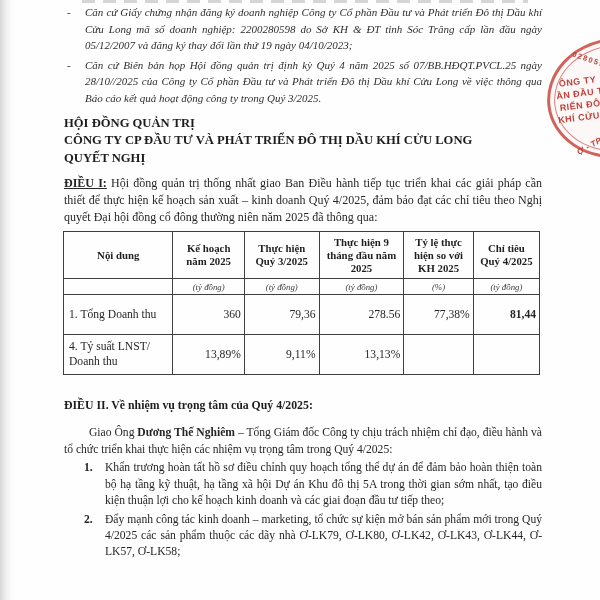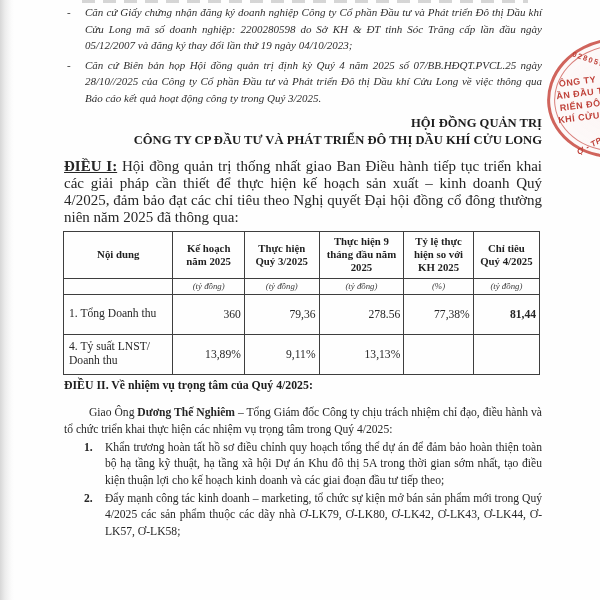--- a/index.html
+++ b/index.html
@@ -19,39 +19,39 @@
     filter:blur(.4px);
   }
   .content { position:absolute; left:64px; top:4px; width:478px; }
 
   
   .preamble { font-style:italic; font-size:11px; line-height:16.6px; text-align:justify; color:#2e2e2e; }
   .preamble-item { position:relative; padding-left:21px; margin-bottom:3px; }
   .preamble-item .marker { position:absolute; left:3px; font-style:normal; }
 
   
-  .doc-heading { text-align:right; font-weight:bold; font-size:12.6px; line-height:17.6px; color:#1d1d1d; margin-top:8px; }
+  .doc-heading { text-align:left; font-weight:bold; font-size:12.6px; line-height:17.6px; color:#1d1d1d; margin-top:8px; }
 
   
-  .article1 { font-size:15px; line-height:17px; text-align:justify; margin-top:8px; }
+  .article1 { font-size:12px; line-height:17px; text-align:justify; margin-top:8px; }
   .article-label { font-weight:bold; text-decoration:underline; }
 
   
   table.kpi { border-collapse:collapse; width:477px; margin-top:5px; table-layout:fixed; margin-left:-1px; }
   table.kpi th, table.kpi td { border:1.6px solid #3e3e3e; padding:2px 3px; overflow:hidden; }
   table.kpi col.c1{width:23%} table.kpi col.c2{width:15%} table.kpi col.c3{width:15.7%}
   table.kpi col.c4{width:17.8%} table.kpi col.c5{width:14.6%} table.kpi col.c6{width:13.9%}
   table.kpi th { font-size:10.8px; line-height:13.2px; font-weight:bold; text-align:center; vertical-align:middle; height:42px; color:#1f1f1f; }
   table.kpi tr.units td { font-size:8.8px; font-style:italic; text-align:center; height:13px; padding:1px; color:#3a3a3a; }
   table.kpi tr.data td { font-size:11.6px; height:35px; vertical-align:middle; text-align:right; }
   table.kpi tr.data td.rowlabel { text-align:left; padding-left:5px; line-height:14.5px;margin-left:46px; }
   table.kpi tr.data td.bold { font-weight:bold; }
 
   
-  .article2-title { font-weight:bold; font-size:11.8px; line-height:16px; margin-top:2px; color:#1d1d1d; }
+  .article2-title { font-weight:bold; font-size:11.8px; line-height:16px; margin-top:22px; color:#1d1d1d; }
   .article2-intro { font-size:11.6px; line-height:17px; text-align:justify; text-indent:25px; margin-top:11px; }
   .task-item { position:relative; padding-left:41px; font-size:11.6px; line-height:16.4px; text-align:justify; margin-top:2px; }
   .task-item .num { position:absolute; left:20px; font-weight:bold; }
 
   
   .stamp {
     position:absolute; left:547px; top:38px; width:132px; height:114px;
     border:3px solid rgba(196,62,53,.8); border-radius:50%;
     transform:rotate(-7deg); color:#bf4038;
     background:radial-gradient(ellipse at center, rgba(225,120,110,.07), rgba(225,120,110,.02));
@@ -83,20 +83,21 @@
     </div>
     <div class="preamble-item">
       <span class="marker">-</span>
       <span>Căn cứ Biên bản họp Hội đồng quản trị định kỳ Quý 4 năm 2025 số 07/BB.HĐQT.PVCL.25 ngày 28/10//2025 của Công ty Cổ phần Đầu tư và Phát triển Đô thị Dầu khí Cửu Long về việc thông qua Báo cáo kết quả hoạt động công ty trong Quý 3/2025.</span>
     </div>
   </div>
 
   <div class="doc-heading">
     <div>HỘI ĐỒNG QUẢN TRỊ</div>
     <div>CÔNG TY CP ĐẦU TƯ VÀ PHÁT TRIỂN ĐÔ THỊ DẦU KHÍ CỬU LONG</div>
+    <div>QUYẾT NGHỊ</div>
   </div>
 
   <div class="article1">
     <span class="article-label">ĐIỀU I:</span><span> Hội đồng quản trị thống nhất giao Ban Điều hành tiếp tục triển khai các giải pháp cần thiết để thực hiện kế hoạch sản xuất – kinh doanh Quý 4/2025, đảm bảo đạt các chỉ tiêu theo Nghị quyết Đại hội đồng cổ đông thường niên năm 2025 đã thông qua:</span>
   </div>
 
   <table class="kpi">
     <colgroup>
       <col class="c1">
         <col class="c2">

